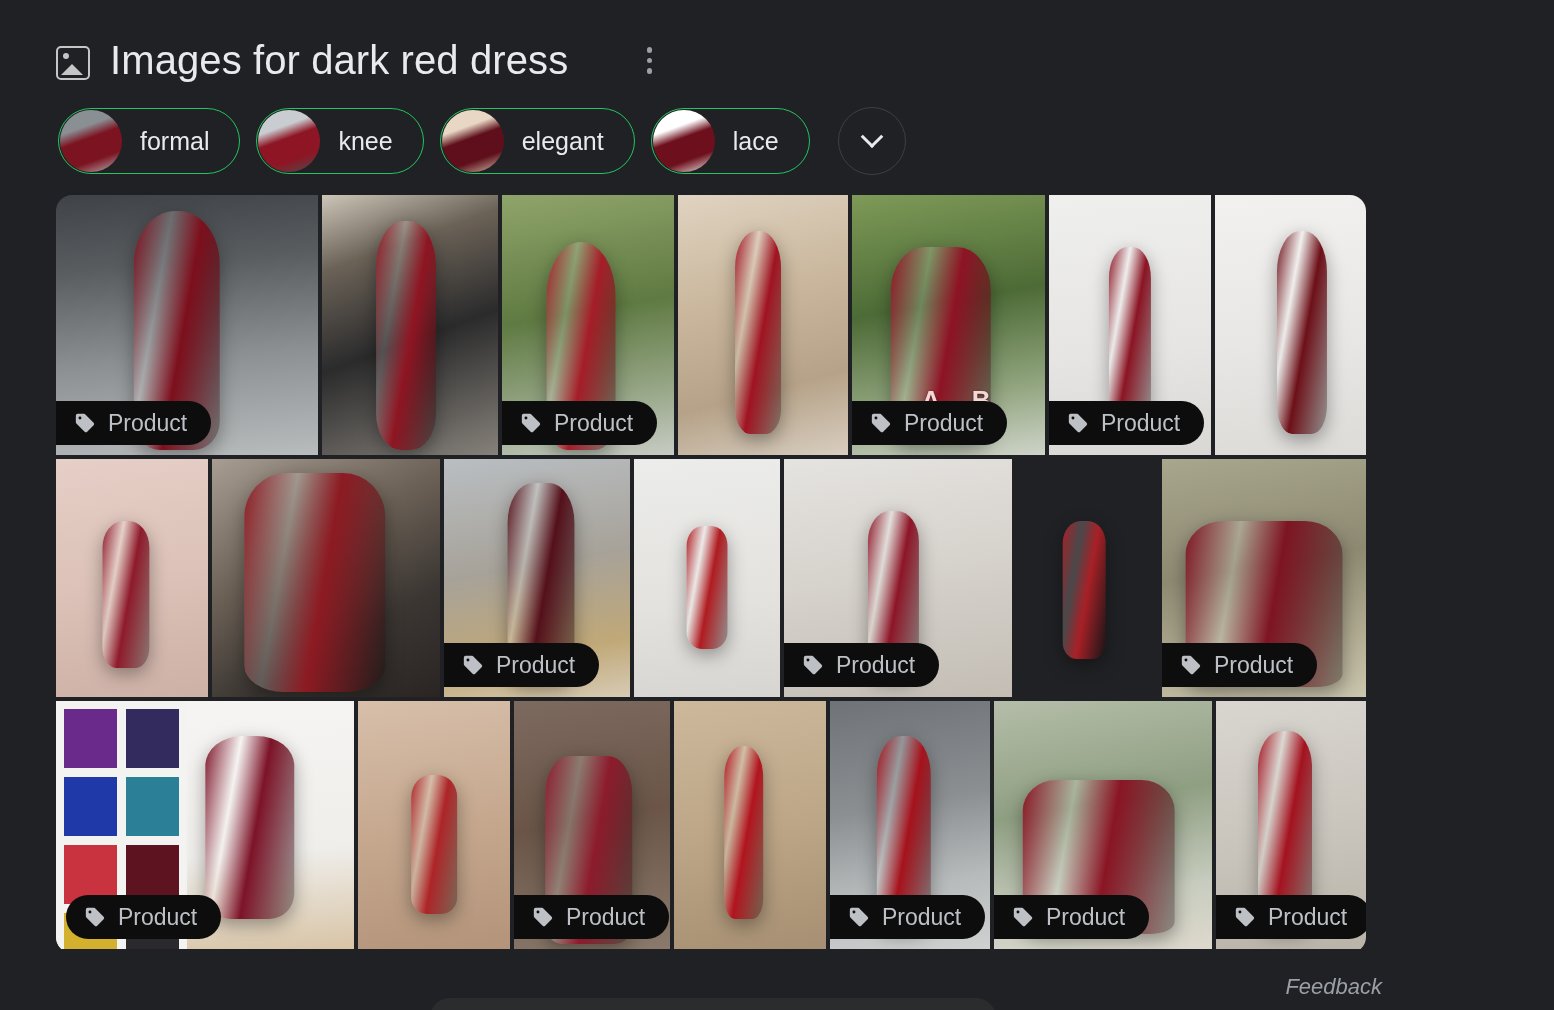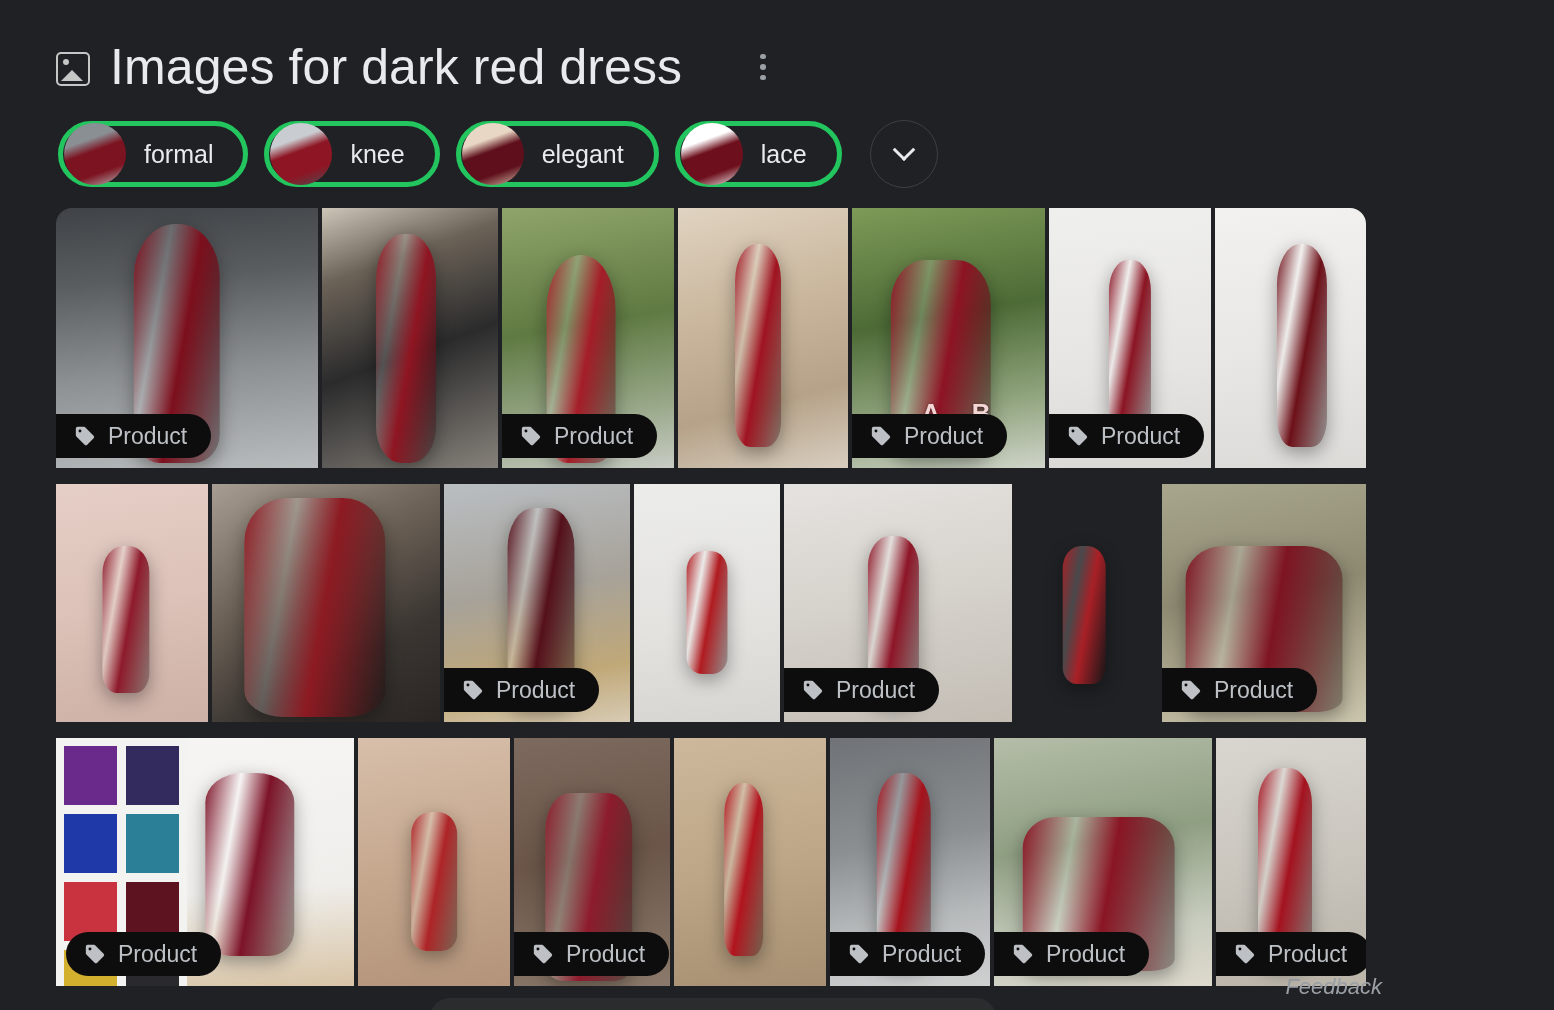--- a/index.html
+++ b/index.html
@@ -36,21 +36,21 @@
   .img-result-icon::after {
     content: "";
     position: absolute;
     left: 3px; bottom: 3px;
     width: 0; height: 0;
     border-left: 11px solid transparent;
     border-right: 11px solid transparent;
     border-bottom: 11px solid #c4c7c5;
   }
   .page-title {
-    font-size: 50px;
+    font-size: 40px;
     font-weight: 400;
     color: #e8eaed;
     letter-spacing: 0.1px;
     white-space: nowrap;
   }
   .kebab-menu {
     width: 34px; height: 40px;
     display: flex; flex-direction: column;
     align-items: center; justify-content: center;
     gap: 5px;
@@ -68,21 +68,21 @@
   .chip-row {
     display: flex;
     align-items: center;
     gap: 16px;
     padding: 24px 0 0 58px;
   }
   .chip {
     display: flex;
     align-items: center;
     height: 66px;
-    border: 5px solid #22c55e;
+    border: 1px solid #22c55e;
     border-radius: 34px;
     padding-right: 30px;
     background: #202124;
     cursor: pointer;
     flex: 0 0 auto;
   }
   .chip-thumb {
     width: 62px; height: 62px;
     border-radius: 50%;
     margin: 1px 0 1px 1px;
@@ -118,21 +118,21 @@
   
   .grid-wrap {
     margin: 20px 0 0 56px;
     width: 1310px;
     border-radius: 16px;
     overflow: hidden;
   }
   .grid-row {
     display: flex;
     gap: 4px;
-    margin-bottom: 16px;
+    margin-bottom: 4px;
     overflow: hidden;
   }
   .tile {
     position: relative;
     overflow: hidden;
     flex: 0 0 auto;
   }
   .tile .photo {
     position: absolute;
     inset: 0;

